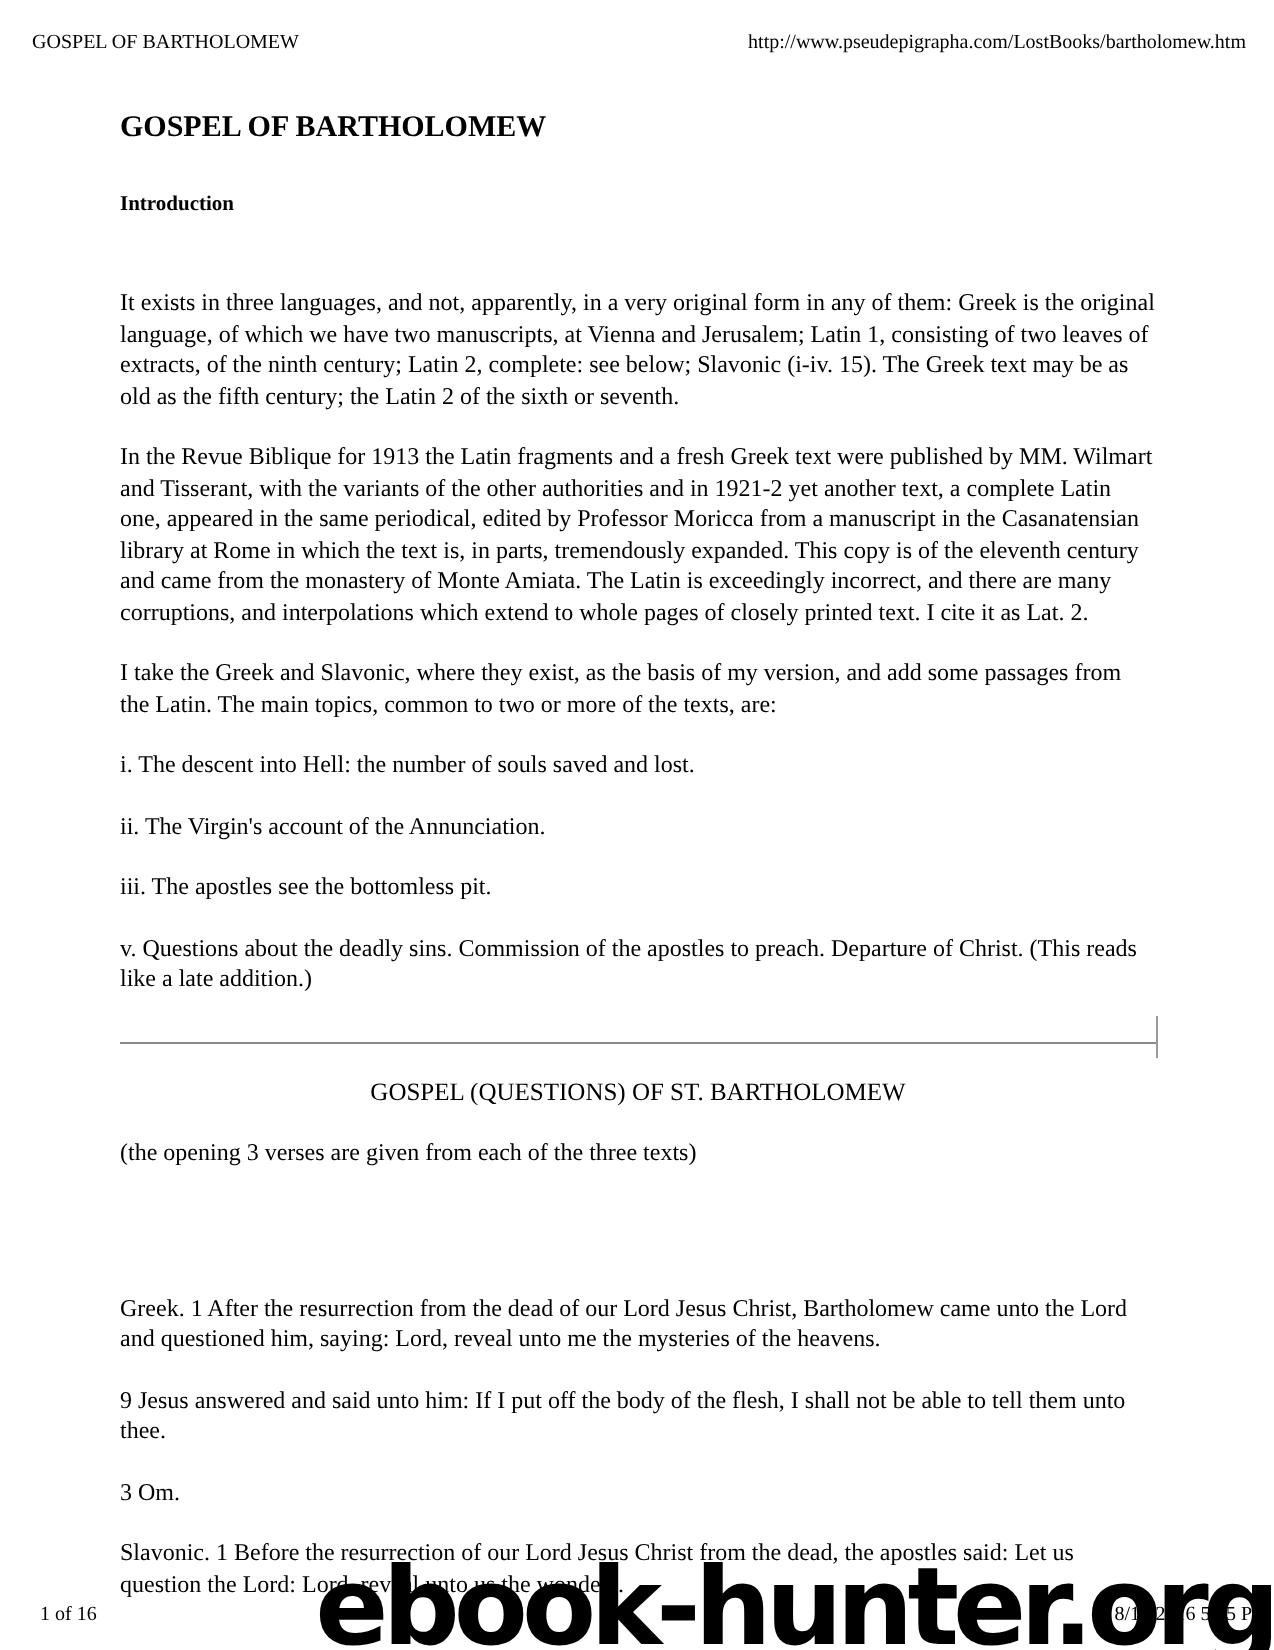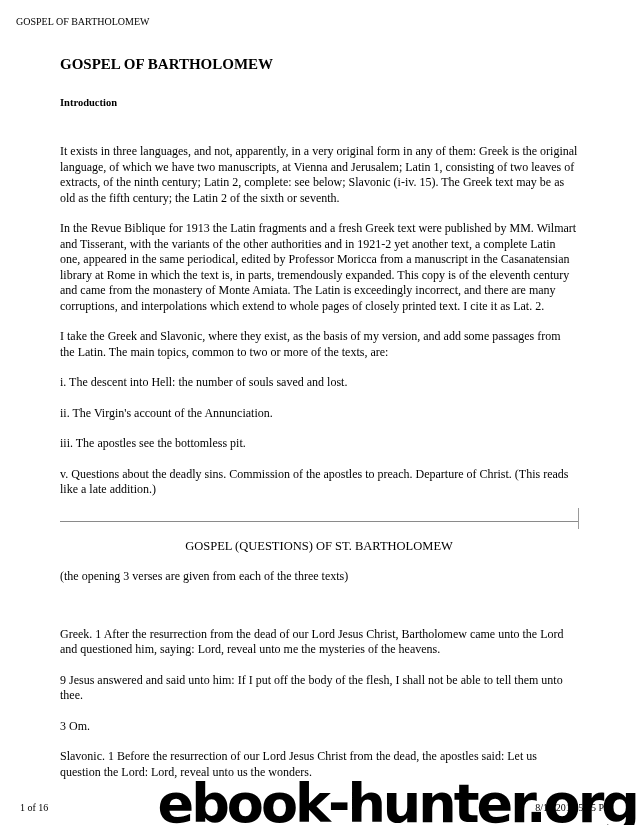--- a/index.html
+++ b/index.html
@@ -33,26 +33,26 @@
   .doc-title { font-size: 15px; font-weight: bold; margin: 0 0 22px 0; }
   .intro-heading { font-size: 10.5px; font-weight: bold; margin: 0 0 34px 0; }
   .content p { margin: 0 0 15px 0; font-family: Liberation Serif, serif; }
   .divider-wrap { position: relative; margin: 23px 0 17px 0; }
   .divider-wrap hr { border: 0; border-top: 1px solid #8a8a8a; margin: 0; }
   .divider-tick {
     position: absolute; right: -1px; top: -13px;
     width: 1px; height: 21px; background: #9a9a9a;
   }
   .section-heading { font-size: 12.5px; text-align: center; }
-  .content p.verse-first { margin-top: 42px; }
+  .content p.verse-first { margin-top: 62px; }
   .print-footer {
     position: absolute;
     bottom: 12px;
     left: 20px;
-    right: 24px;
+    right: 2px;
     display: flex;
     justify-content: space-between;
     font-size: 10px;
     z-index: 1;
   }
   .watermark {
     position: absolute;
     right: 0;
     bottom: -6px;
     z-index: 5;
@@ -65,20 +65,21 @@
     white-space: nowrap;
   }
 </style>
 </head>
 <body>
 
 <div class="page">
 
   <div class="print-header">
     <span>GOSPEL OF BARTHOLOMEW</span>
+    <span>http://www.pseudepigrapha.com/LostBooks/bartholomew.htm</span>
   </div>
 
   <div class="content">
     <div class="doc-title">GOSPEL OF BARTHOLOMEW</div>
     <div class="intro-heading">Introduction</div>
 
     <p>It exists in three languages, and not, apparently, in a very original form in any of them: Greek is the original language, of which we have two manuscripts, at Vienna and Jerusalem; Latin 1, consisting of two leaves of extracts, of the ninth century; Latin 2, complete: see below; Slavonic (i-iv. 15). The Greek text may be as old as the fifth century; the Latin 2 of the sixth or seventh.</p>
     <p>In the Revue Biblique for 1913 the Latin fragments and a fresh Greek text were published by MM. Wilmart and Tisserant, with the variants of the other authorities and in 1921-2 yet another text, a complete Latin one, appeared in the same periodical, edited by Professor Moricca from a manuscript in the Casanatensian library at Rome in which the text is, in parts, tremendously expanded. This copy is of the eleventh century and came from the monastery of Monte Amiata. The Latin is exceedingly incorrect, and there are many corruptions, and interpolations which extend to whole pages of closely printed text. I cite it as Lat. 2.</p>
     <p>I take the Greek and Slavonic, where they exist, as the basis of my version, and add some passages from the Latin. The main topics, common to two or more of the texts, are:</p>
 

